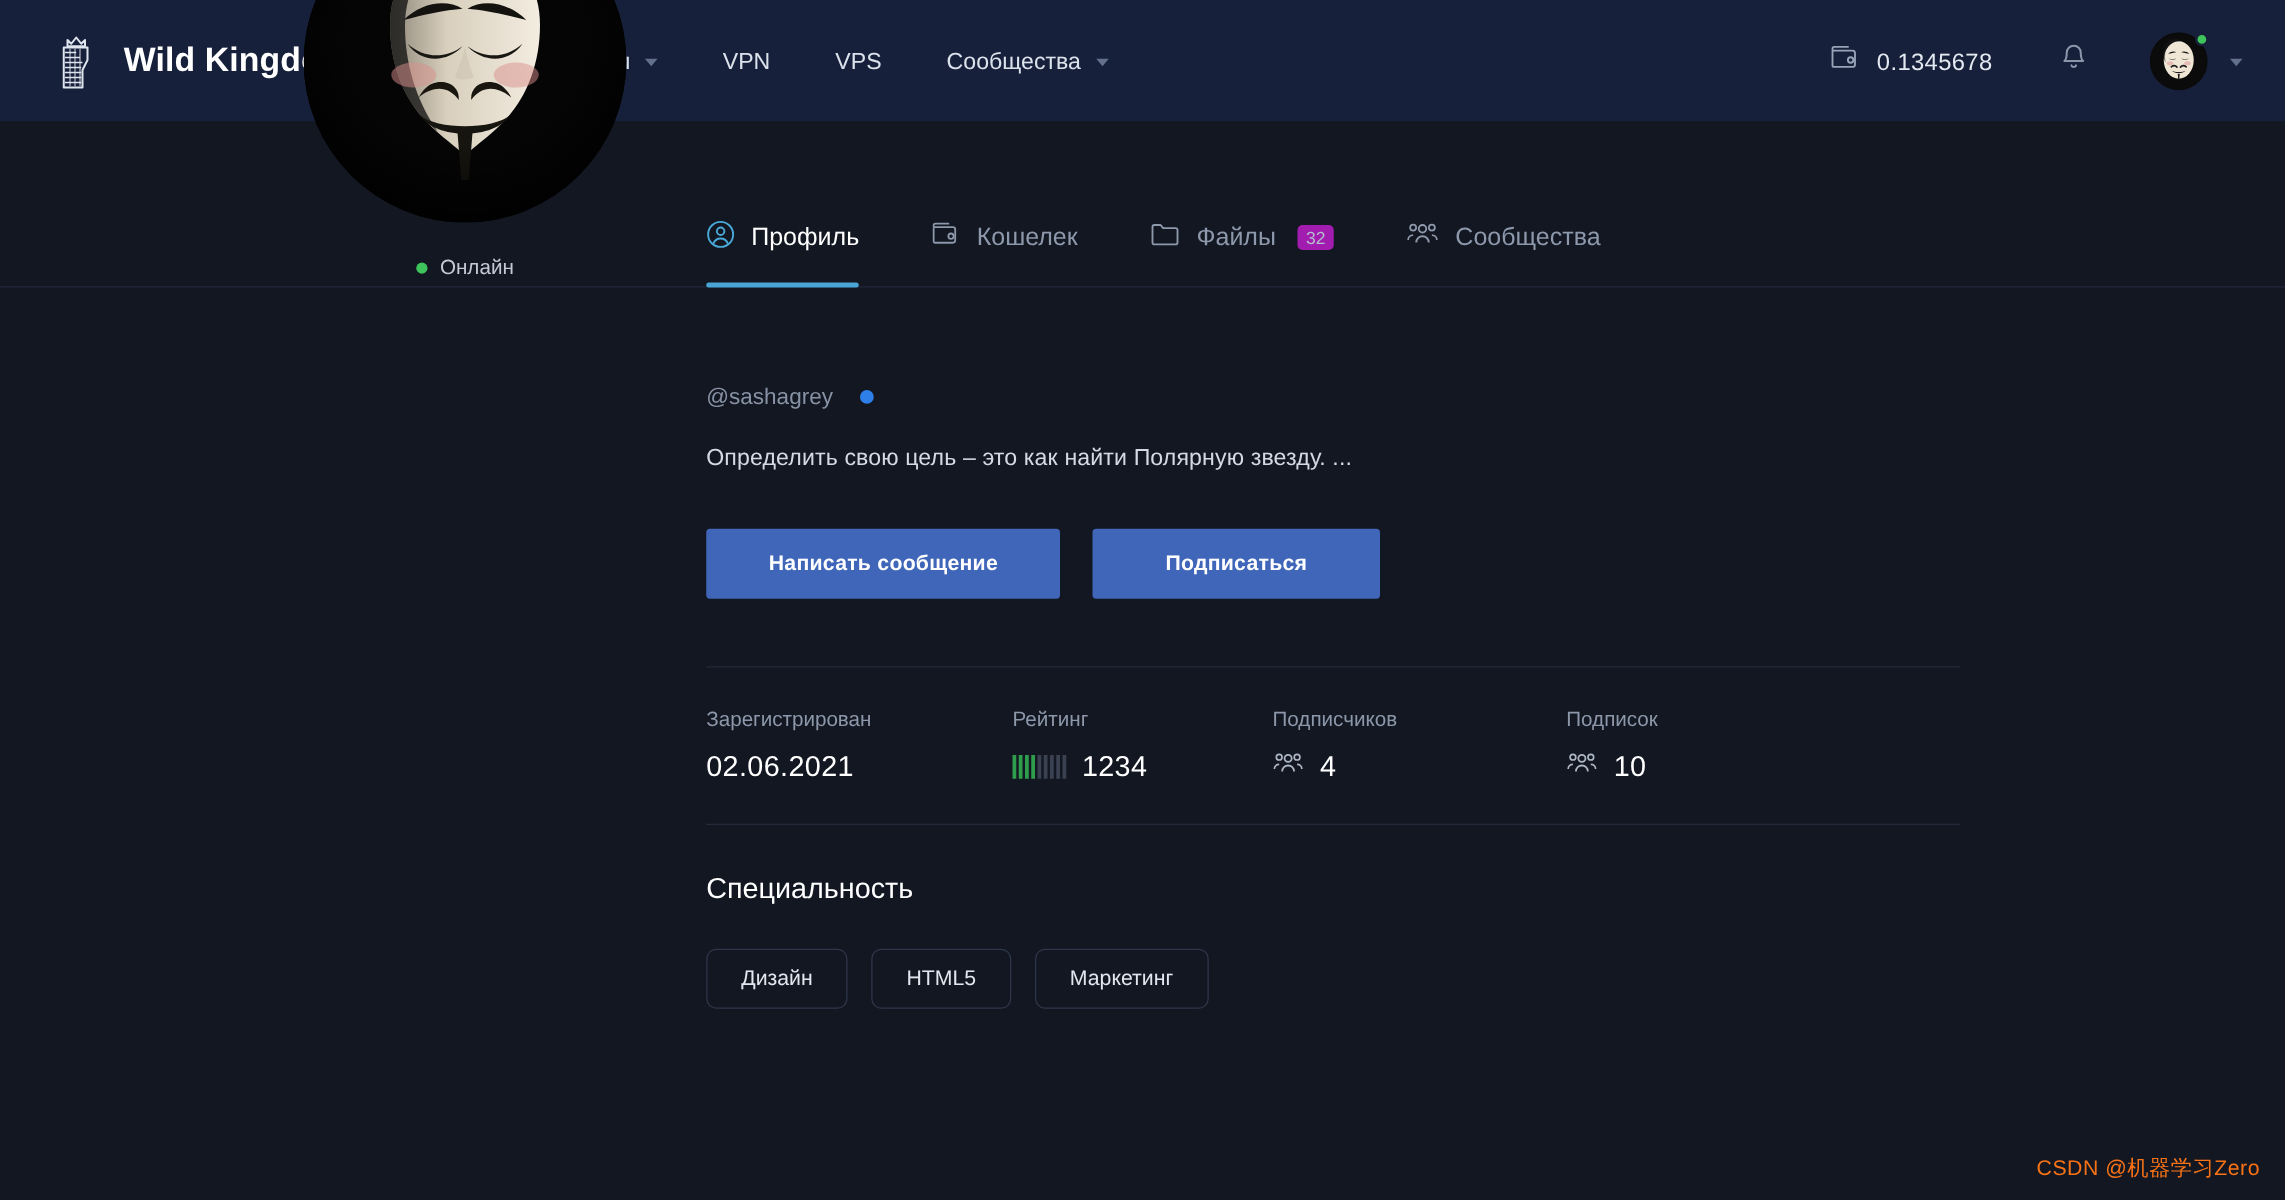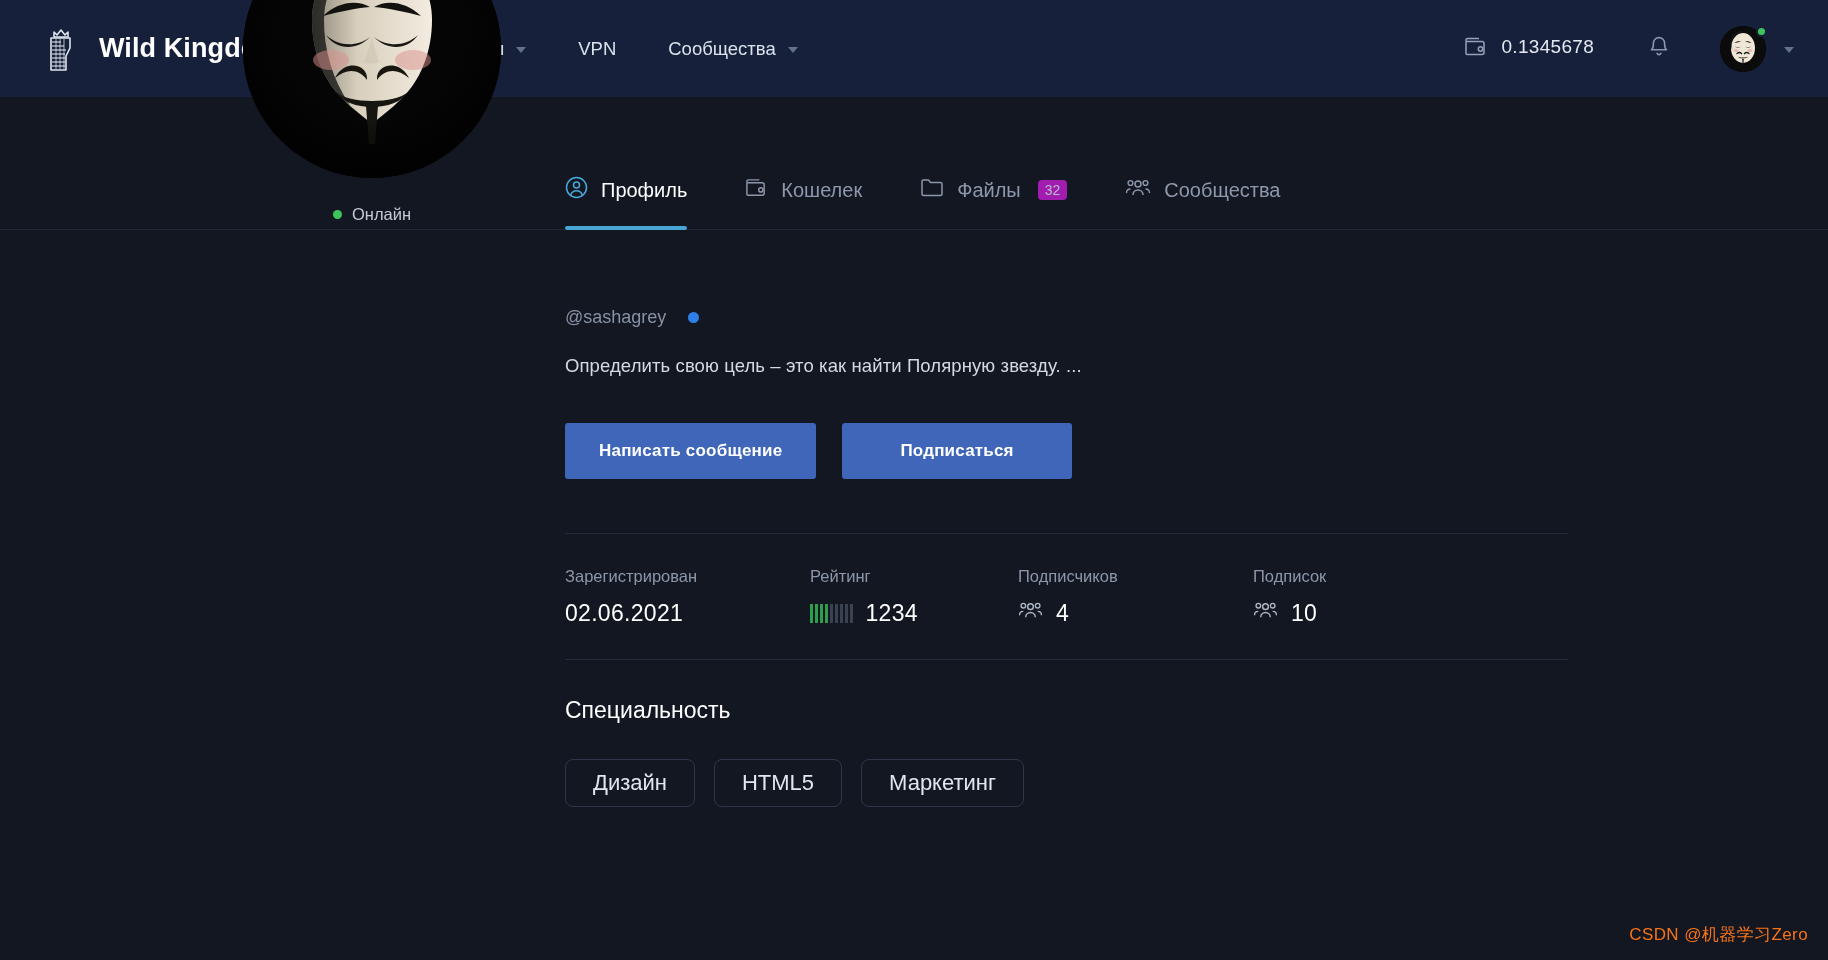--- a/index.html
+++ b/index.html
@@ -79,21 +79,21 @@
 
   .header-right {
     margin-left: auto;
     display: flex;
     align-items: center;
     gap: 0;
   }
 
   .wallet-chip {
     display: flex;
-    align-items: flex-start;
+    align-items: flex-end;
     gap: 13px;
     cursor: pointer;
     padding: 0 22px;
   }
   .wallet-balance {
     font-size: 19px;
     color: #e4e9f1;
     letter-spacing: 0.3px;
   }
 
@@ -275,21 +275,21 @@
   .btn {
     border: none;
     border-radius: 3px;
     background: #3f66b8;
     color: #ffffff;
     font-size: 17px;
     font-weight: 600;
     font-family: "Liberation Sans", sans-serif;
     cursor: pointer;
     height: 56px;
-    padding: 0 34px;
+    padding: 0 50px;
     letter-spacing: 0.2px;
   }
   .btn.follow { padding: 0 58px; }
 
   .divider {
     height: 1px;
     background: #232b3b;
     margin-top: 54px;
     width: 1003px;
   }
@@ -352,21 +352,21 @@
   }
 
   .tag {
     border: 1px solid #2d real;
     border: 1px solid #2e3749;
     border-radius: 8px;
     padding: 0 27px;
     height: 48px;
     display: flex;
     align-items: center;
-    font-size: 22px;
+    font-size: 17px;
     color: #e2e7ef;
     cursor: pointer;
     background: transparent;
   }
 
   
   .watermark {
     position: absolute;
     right: 20px;
     bottom: 14px;
@@ -417,20 +417,23 @@
       <span class="brand-name">Wild Kingdom</span>
     </div>
 
     <nav class="main-nav">
       <div class="nav-item">
         <span>Файлы</span>
         <span class="caret"></span>
       </div>
       <div class="nav-item">
         <span>VPN</span>
+      </div>
+      <div class="nav-item">
+        <span>VPS</span>
       </div>
       <div class="nav-item">
         <span>Сообщества</span>
         <span class="caret"></span>
       </div>
     </nav>
 
     <div class="header-right">
 
       <div class="wallet-chip">

